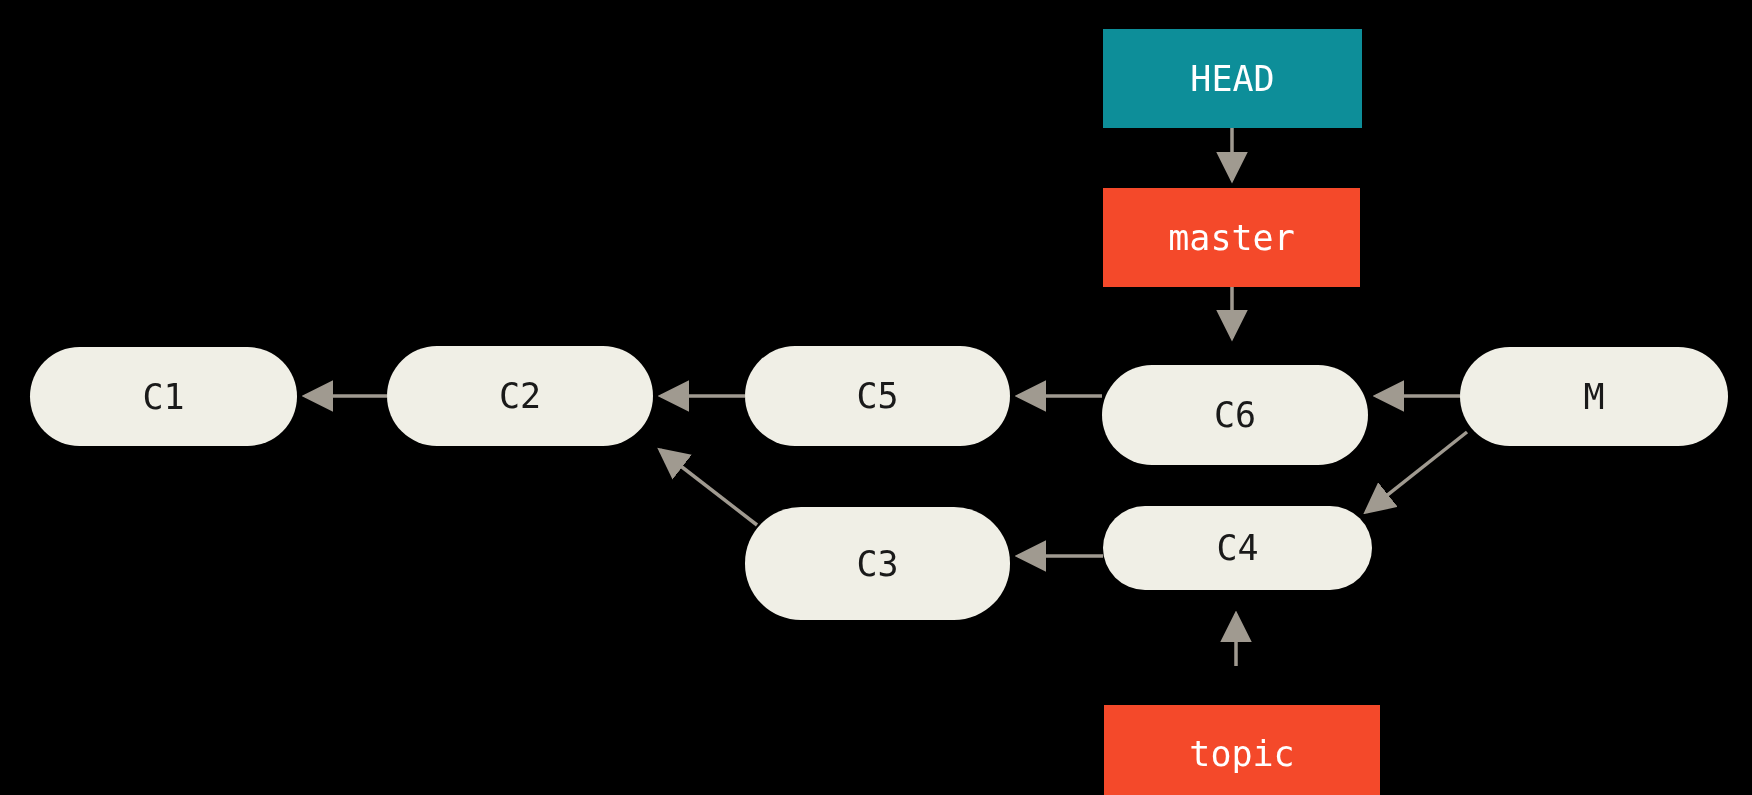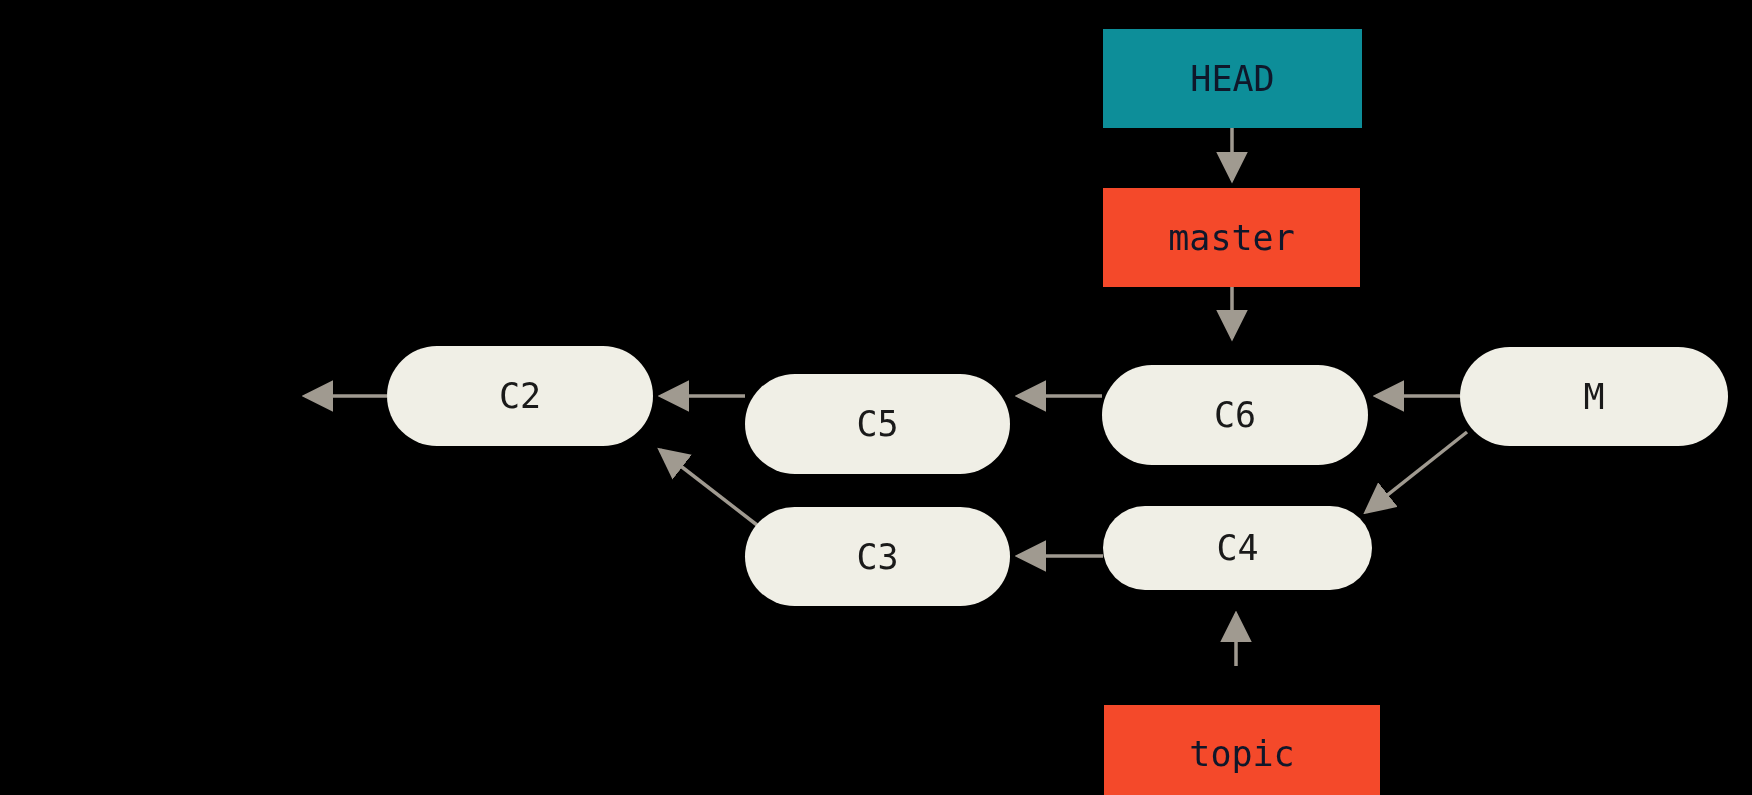--- a/index.html
+++ b/index.html
@@ -39,21 +39,21 @@
   .commit {
     background: #F0EFE6;
     border-radius: 56px;
     color: #1A1A1A;
     font-family: "DejaVu Sans Mono", "Liberation Mono", monospace;
     font-size: 35px;
     letter-spacing: 0px;
     z-index: 2;
   }
   .ref {
-    color: #0f172a;
+    color: #ffffff;
     font-family: "DejaVu Sans Mono", "Liberation Mono", monospace;
     font-size: 35px;
     z-index: 2;
     border-radius: 0px;
   }
   .ref-head {
     background: #0D8E99;
   }
   .ref-branch {
     background: #F4492A;
@@ -105,38 +105,41 @@
 
     <g>
       <line x1="1103" y1="556" x2="1018" y2="556" stroke="#A09A90" stroke-width="3.5" marker-end="url(#arrowhead)"></line>
     </g>
 
     <g>
       <line x1="1467" y1="432" x2="1366" y2="512" stroke="#A09A90" stroke-width="3.5" marker-end="url(#arrowhead)"></line>
     </g>
   </svg>
 
+  <div class="node commit" style="left:30px; top:347px; width:267px; height:99px;">
+    <span>C1</span>
+  </div>
 
   <div class="node commit" style="left:387px; top:346px; width:266px; height:100px;">
     <span>C2</span>
   </div>
 
-  <div class="node commit" style="left:745px; top:346px; width:265px; height:100px;margin-top:28px;">
+  <div class="node commit" style="left:745px; top:346px; width:265px; height:100px;">
     <span>C5</span>
   </div>
 
   <div class="node commit" style="left:1102px; top:346px; width:266px; height:100px;margin-top:19px;">
     <span>C6</span>
   </div>
 
   <div class="node commit" style="left:1460px; top:347px; width:268px; height:99px;">
     <span>M</span>
   </div>
 
-  <div class="node commit" style="left:745px; top:507px; width:265px; height:99px;">
+  <div class="node commit" style="left:745px; top:507px; width:265px; height:113px;">
     <span>C3</span>
   </div>
 
   <div class="node commit" style="left:1103px; top:506px; width:269px; height:84px;">
     <span>C4</span>
   </div>
 
   <div class="node ref ref-head" style="left:1103px; top:29px; width:259px; height:99px;">
     <span>HEAD</span>
   </div>

